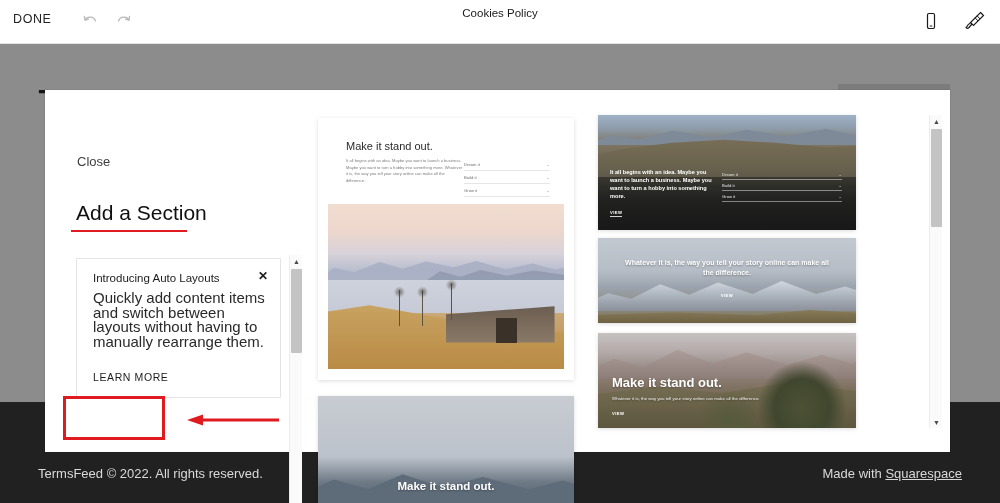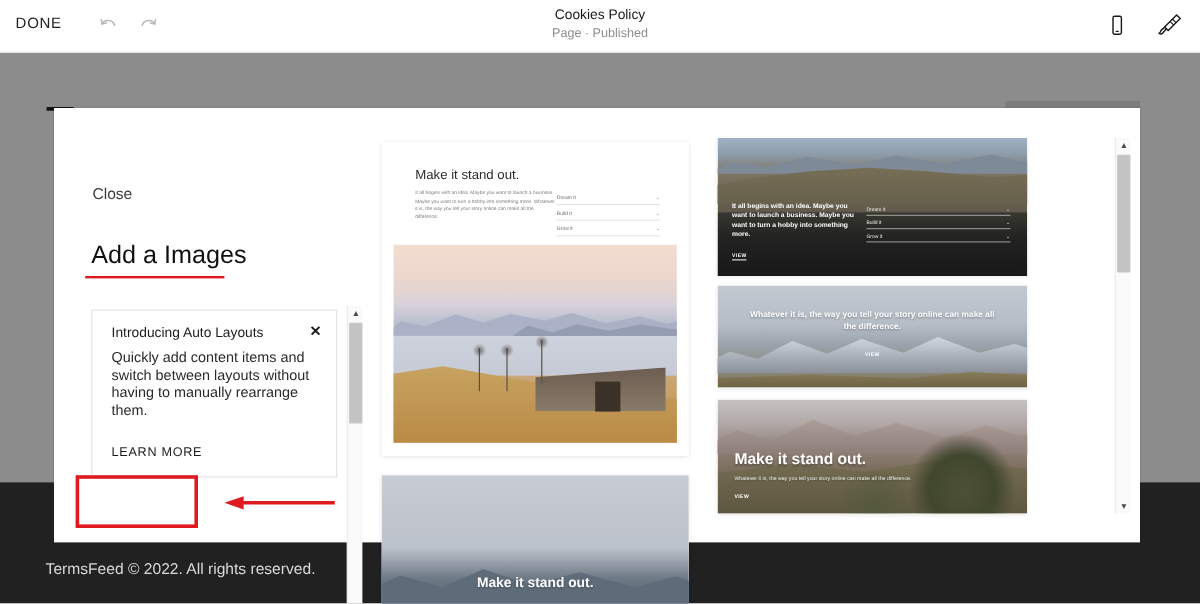--- a/index.html
+++ b/index.html
@@ -120,21 +120,21 @@
     position: absolute; left: 16px; top: 13px;
     font-size: 11.5px; color: #1c1c1c; font-weight: 400;
   }
   .promo-x {
     position: absolute; right: 12px; top: 11px;
     font-size: 12px; color: #1b1b1b; cursor: pointer; line-height: 12px;
     font-weight: 700;
   }
   .promo-body {
     position: absolute; left: 16px; top: 32px; width: 172px;
-    font-size: 12px; color: #2a2a2a; line-height: 14.5px;
+    font-size: 15px; color: #2a2a2a; line-height: 14.5px;
   }
   .promo-link {
     position: absolute; left: 16px; bottom: 14px;
     font-size: 10.5px; letter-spacing: .6px; color: #1c1c1c; cursor: pointer;
   }
 
   .addblank-ann {
     position: absolute; left: 63px; top: 396px;
     width: 102px; height: 44px;
     border: 3px solid #e01b20;
@@ -388,20 +388,21 @@
 
 <div id="app">
 
   <div class="site">
     <div class="site-title">T</div>
     <div class="site-block"></div>
 
     <div class="site-footer">
       <div class="shot-credit">Images shot at Aro Ha</div>
       <div class="footer-left">TermsFeed © 2022. All rights reserved.</div>
+      <div class="footer-right"><span>Made with </span><span class="sq-link">Squarespace</span></div>
     </div>
   </div>
 
   <div class="topbar">
     <div class="done-btn">DONE</div>
 
     <div class="undo-ico">
       <svg width="20" height="20" viewBox="0 0 20 20" fill="none">
         <path d="M5 9 C7 5, 14 5, 15.5 10" stroke="#b9b9b9" stroke-width="1.3" fill="none" stroke-linecap="round"></path>
         <path d="M5 9 L4.4 5.4 M5 9 L8.6 8.2" stroke="#b9b9b9" stroke-width="1.3" stroke-linecap="round"></path>
@@ -409,21 +410,20 @@
     </div>
     <div class="redo-ico">
       <svg width="20" height="20" viewBox="0 0 20 20" fill="none">
         <path d="M15 9 C13 5, 6 5, 4.5 10" stroke="#b9b9b9" stroke-width="1.3" fill="none" stroke-linecap="round"></path>
         <path d="M15 9 L15.6 5.4 M15 9 L11.4 8.2" stroke="#b9b9b9" stroke-width="1.3" stroke-linecap="round"></path>
       </svg>
     </div>
 
     <div class="title-wrap">
       <div class="pg-title">Cookies Policy</div>
-      <div class="pg-sub">Page · Published</div>
     </div>
 
     <div class="tb-right">
       <div class="tb-ico">
         <svg width="22" height="22" viewBox="0 0 22 22" fill="none">
           <rect x="7.5" y="3.5" width="7" height="15" rx="1.4" stroke="#1b1b1b" stroke-width="1.2"></rect>
           <rect x="9.6" y="15.6" width="2.8" height="1" rx=".5" fill="#1b1b1b"></rect>
         </svg>
       </div>
       <div class="tb-ico">
@@ -434,21 +434,21 @@
           <path d="M14 6.8 L17.2 10" stroke="#1b1b1b" stroke-width="1"></path>
         </svg>
       </div>
     </div>
   </div>
 
   <div class="modal">
 
     <div class="mleft">
       <div class="close-btn">Close</div>
-      <div class="sec-head">Add a Images</div>
+      <div class="sec-head">Add a Section</div>
       <div class="sec-underline"></div>
 
       <div class="promo">
         <div class="promo-title">Introducing Auto Layouts</div>
         <div class="promo-x">✕</div>
         <div class="promo-body">Quickly add content items and switch between layouts without having to manually rearrange them.</div>
         <div class="promo-link">LEARN MORE</div>
       </div>
 
 

